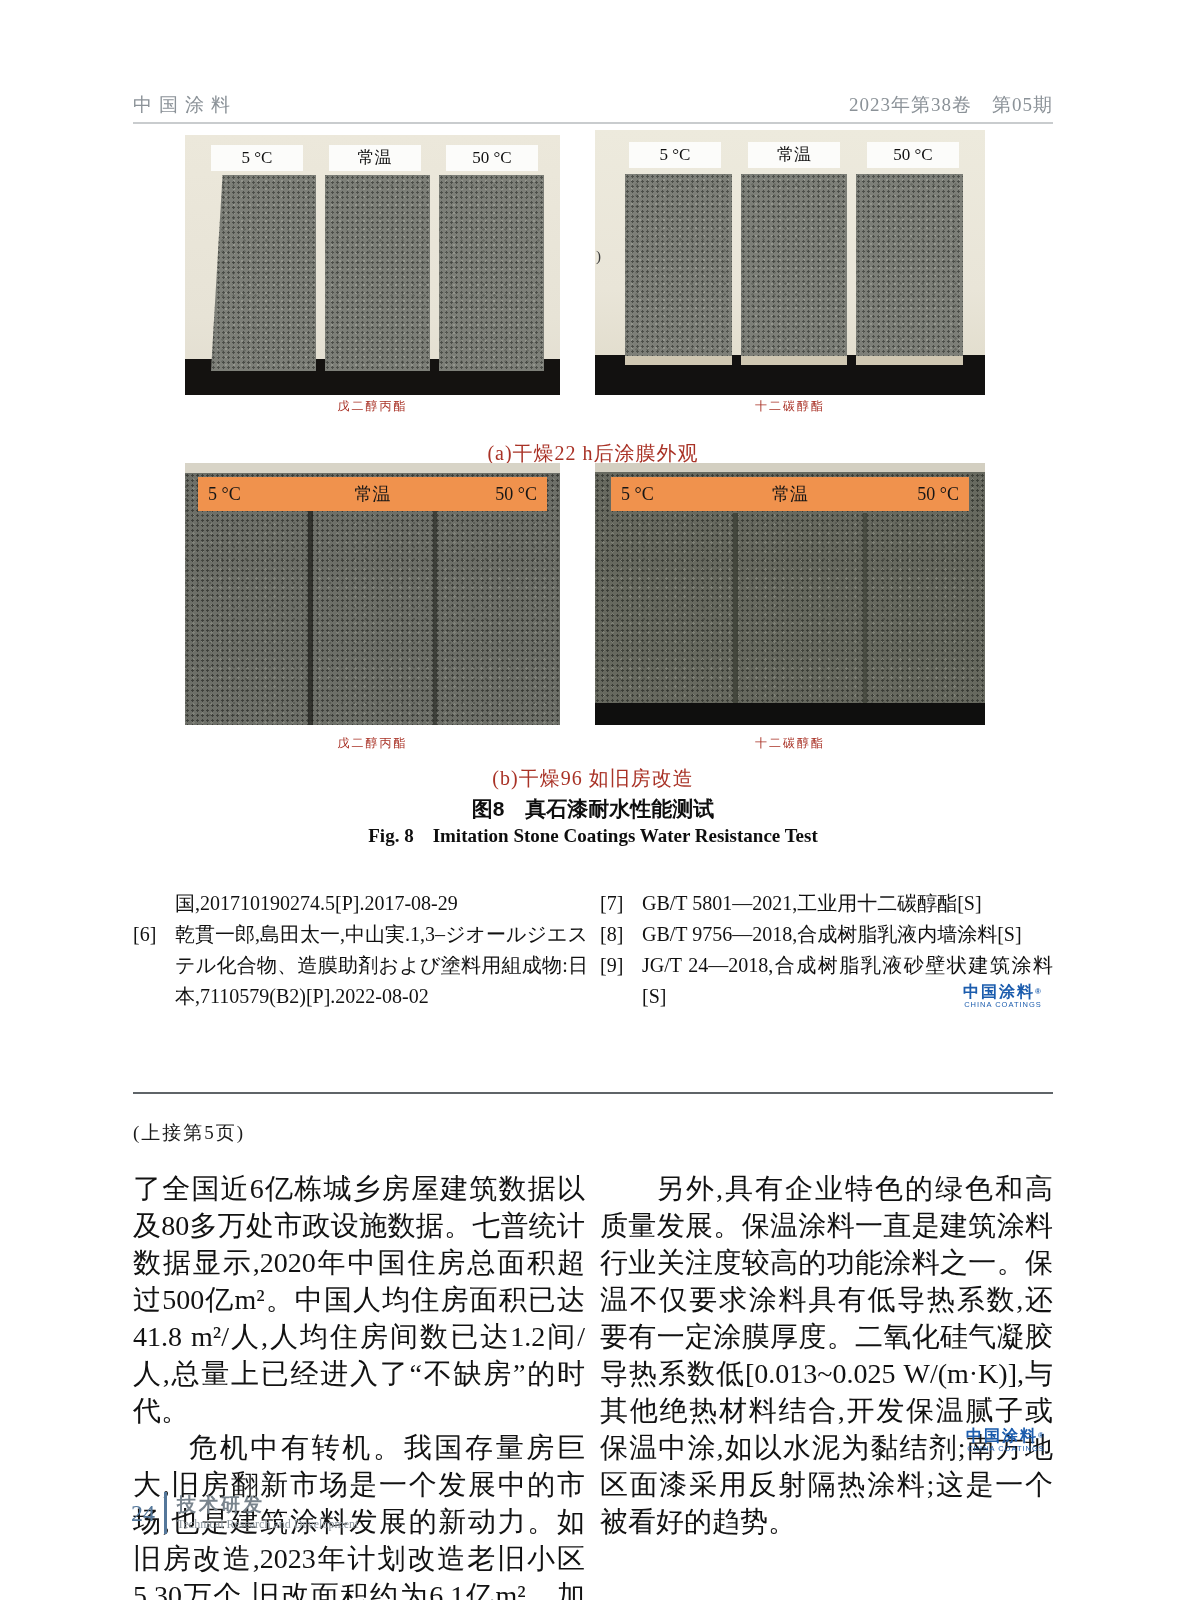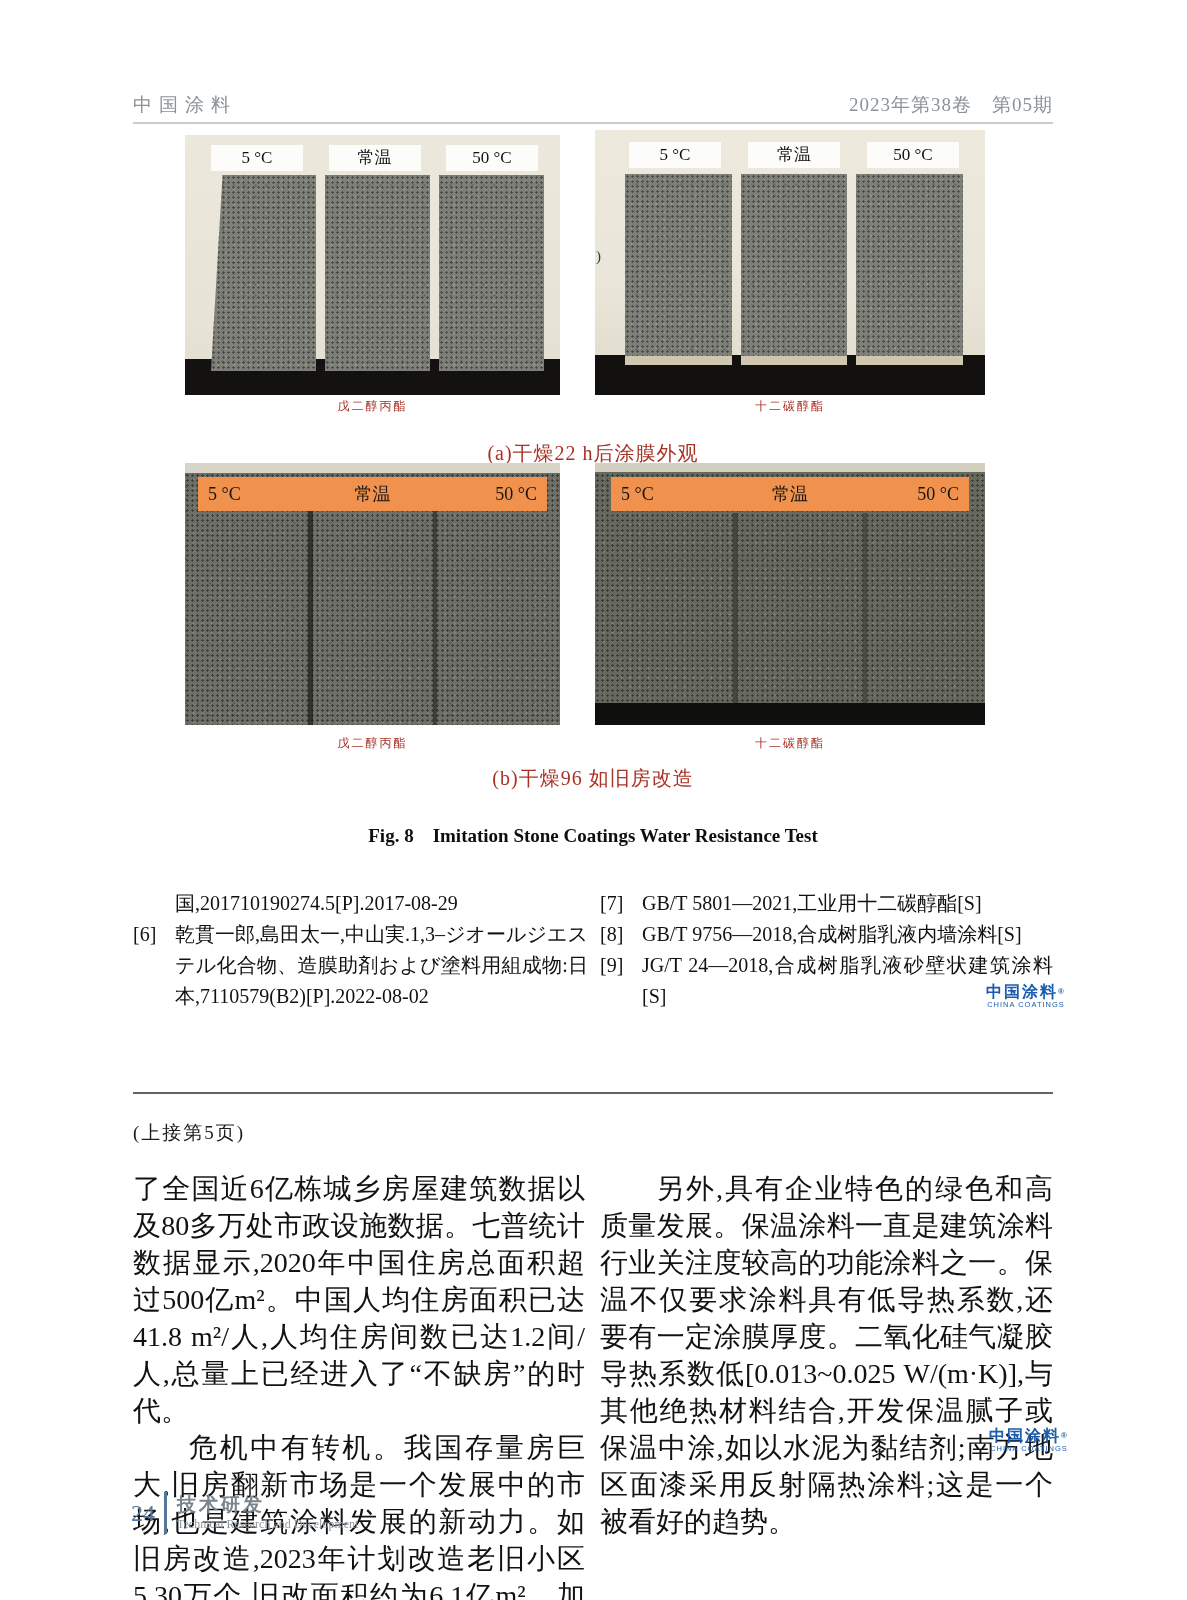--- a/index.html
+++ b/index.html
@@ -55,21 +55,21 @@
           font-size:21px;font-weight:bold;font-family:"Liberation Sans","DejaVu Sans",sans-serif;}
   .figtit-en{position:absolute;left:133px;width:920px;text-align:center;color:#0e0e0e;
           font-size:19px;font-weight:bold;}
 
   
   .refs{position:absolute;font-size:20px;line-height:31px;color:#111;}
   .ref{position:relative;padding-left:42px;text-align:justify;}
   .ref-label{position:absolute;left:0;top:0;}
 
   .logo{position:absolute;text-align:center;color:#1b5cad;
-        font-family:"Liberation Sans","DejaVu Sans",sans-serif;margin-left:23px;}
+        font-family:"Liberation Sans","DejaVu Sans",sans-serif;}
   .logo .zh{font-size:16px;font-weight:bold;letter-spacing:2px;line-height:16px;}
   .logo .mk{font-size:8px;vertical-align:top;}
   .logo .en{font-size:7.5px;letter-spacing:1px;line-height:10px;}
 
   
   .divider{position:absolute;left:133px;width:920px;height:2px;background:#5f6468;}
   .contnote{position:absolute;left:133px;font-size:19px;letter-spacing:2px;color:#1c1c1c;}
   .bodycol{position:absolute;font-size:28px;line-height:37px;text-align:justify;color:#121212;}
   .bodycol p{margin:0;}
   .bodycol p.ind{text-indent:2em;}
@@ -145,20 +145,21 @@
       <span class="br">50 °C</span>
     </div>
     <div class="groove" style="left:138px;top:50px;bottom:22px;background:rgba(60,62,52,.8);"></div>
     <div class="groove" style="left:268px;top:50px;bottom:22px;background:rgba(60,62,52,.7);width:4px;"></div>
   </div>
 
   <div class="redlbl" style="left:185px;top:735px;width:375px;">戊二醇丙酯</div>
   <div class="redlbl" style="left:595px;top:735px;width:390px;">十二碳醇酯</div>
   <div class="redcap" style="top:765px;">(b)干燥96 如旧房改造</div>
 
+  <div class="figtit-zh" style="top:795px;">图8　真石漆耐水性能测试</div>
   <div class="figtit-en" style="top:823px;">Fig. 8　Imitation Stone Coatings Water Resistance Test</div>
 
   <div class="refs" style="left:133px;top:888px;width:455px;">
     <div class="ref">
       <span class="ref-label"></span>
       <span class="ref-text">国,201710190274.5[P].2017-08-29</span>
     </div>
     <div class="ref">
       <span class="ref-label">[6]</span>
       <span class="ref-text">乾貫一郎,島田太一,中山実.1,3–ジオールジエステル化合物、造膜助剤および塗料用組成物:日本,7110579(B2)[P].2022-08-02</span>

